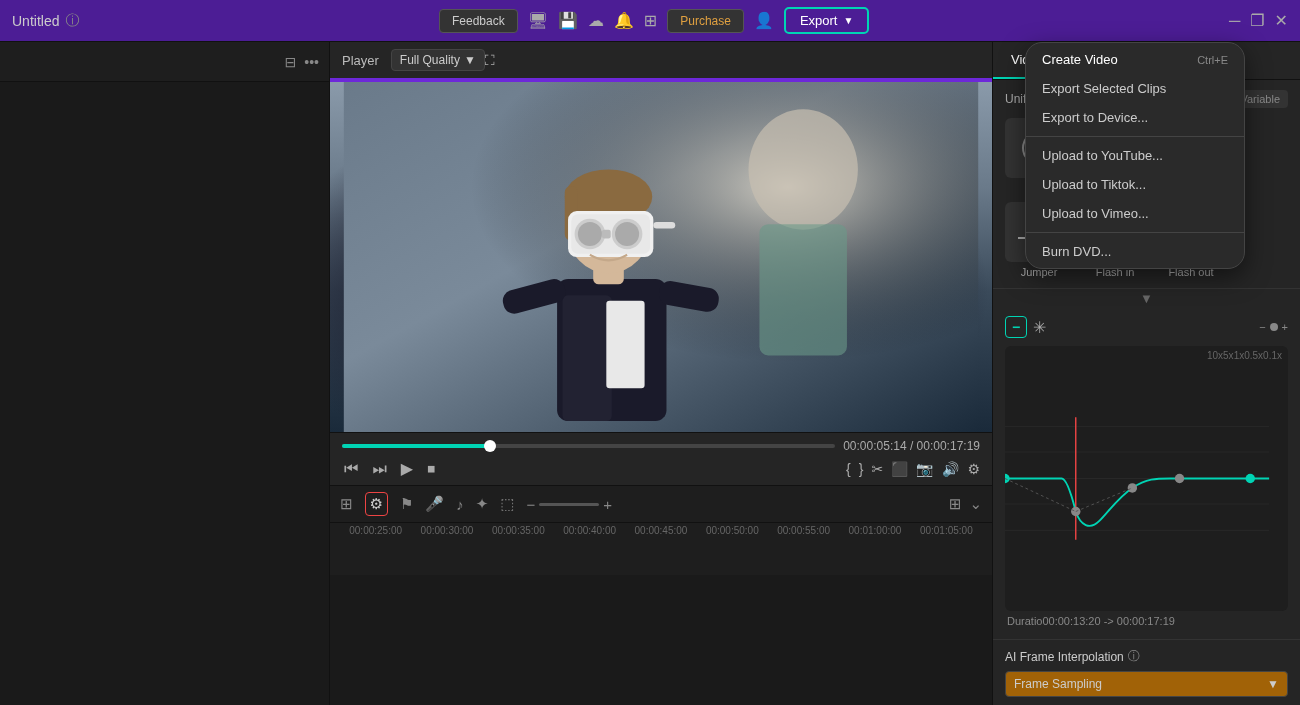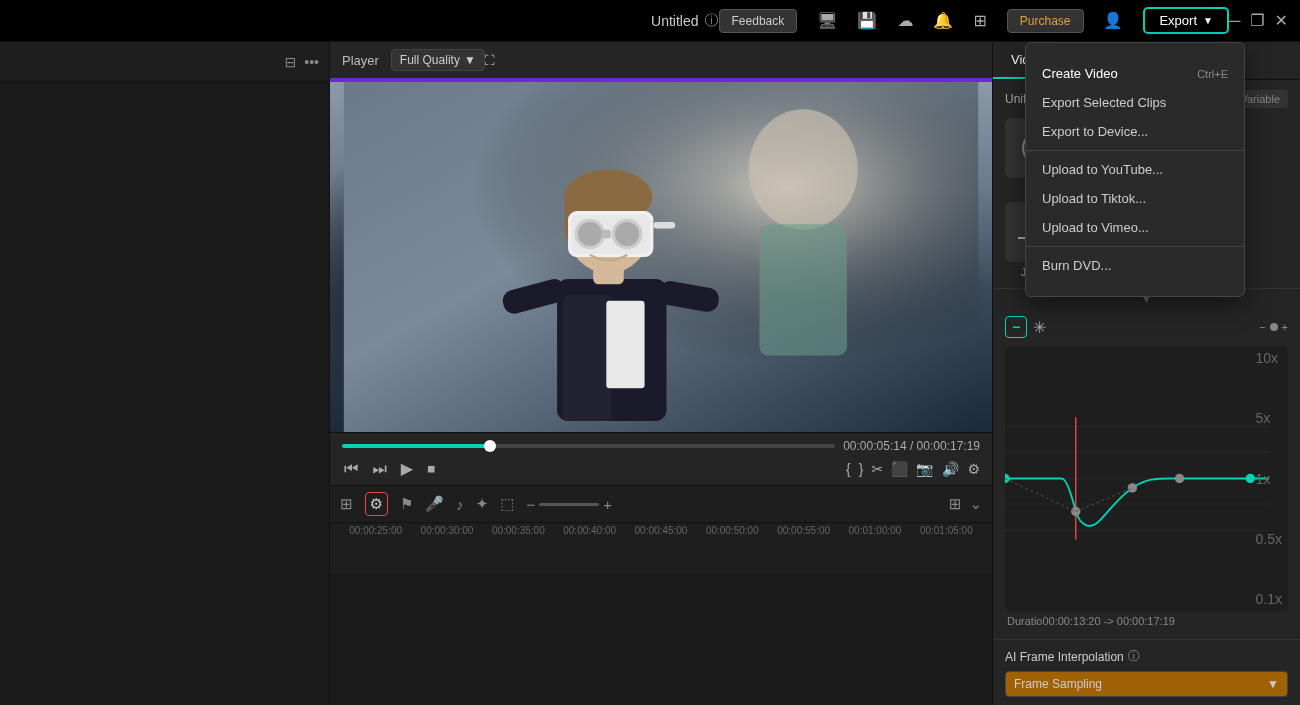--- a/index.html
+++ b/index.html
@@ -10,43 +10,43 @@
       font-family: -apple-system, BlinkMacSystemFont, 'Segoe UI', sans-serif;
       overflow: hidden;
       color: #ccc;
       font-size: 13px;
     }
 
     
     #title-bar {
       display: flex;
       align-items: center;
-      justify-content: flex-end;
-      background: #000000;
+      justify-content: space-between;
+      background: #4c1d95;
       height: 42px;
       padding: 0 12px;
       border-bottom: 1px solid #111;
     }
     .title-left {
       display: flex;
       align-items: center;
       gap: 6px;
     }
     .title-text {
       font-size: 14px;
       color: #ccc;
     }
     .title-icon {
       color: #888;
       font-size: 14px;
     }
     .title-center-icons {
       display: flex;
       align-items: center;
-      gap: 20px;
+      gap: 10px;
     }
     .title-icon-btn {
       color: #aaa;
       font-size: 16px;
       cursor: pointer;
       display: flex;
       align-items: center;
     }
     .feedback-btn {
       background: #333;
@@ -473,23 +473,23 @@
       position: relative;
       overflow: hidden;
       min-height: 120px;
     }
     .graph-labels-right {
       position: absolute;
       right: 6px;
       top: 0;
       bottom: 0;
       display: flex;
-      flex-direction: column;
+      flex-direction: row;
       justify-content: space-between;
-      font-size: 14px;
+      font-size: 10px;
       color: #666;
       padding: 4px 0;
     }
     .graph-svg {
       width: 100%;
       height: 100%;
     }
 
     
     .duration-text {
@@ -532,25 +532,25 @@
       cursor: pointer;
     }
 
     
     #export-dropdown {
       position: fixed;
       top: 42px;
       right: 55px;
       background: #2a2a2a;
       border: 1px solid #444;
-      border-radius: 6px;
+      border-radius: 17px;
       z-index: 1000;
       min-width: 220px;
       box-shadow: 0 8px 24px rgba(0,0,0,0.5);
-      padding: 16px 0;
+      padding: 2px 0;
     }
     .dropdown-item {
       padding: 7px 16px;
       font-size: 13px;
       color: #ccc;
       cursor: pointer;
       display: flex;
       align-items: center;
       justify-content: space-between;
       white-space: nowrap;

